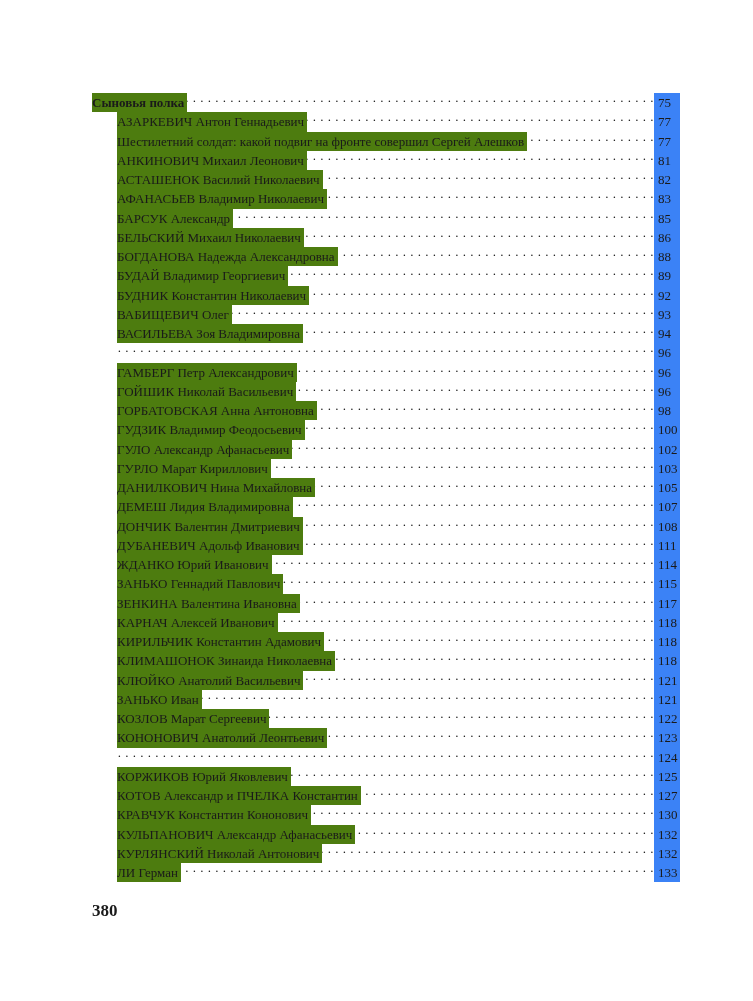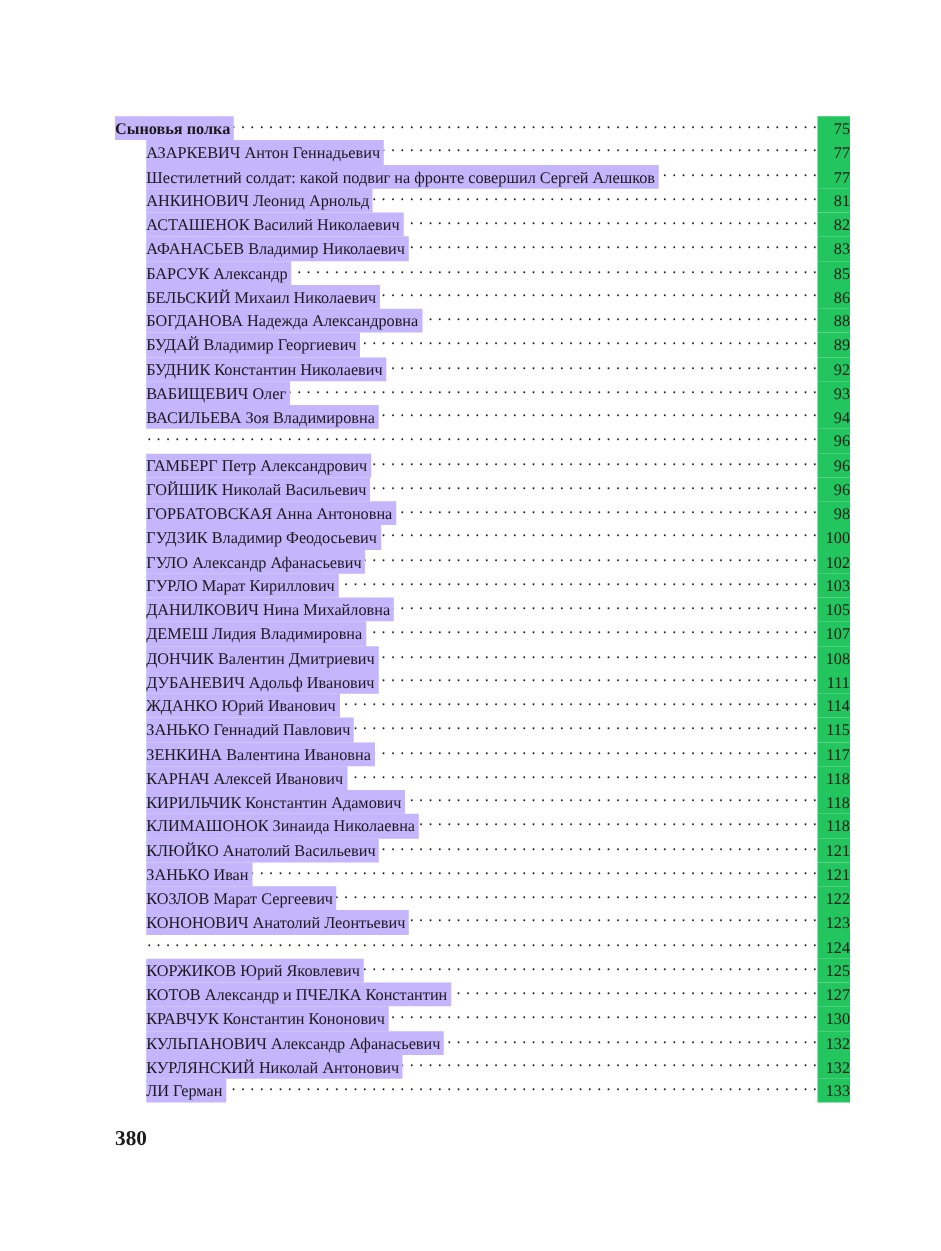--- a/index.html
+++ b/index.html
@@ -2,27 +2,27 @@
 <html><head>
 <meta charset="utf-8">
 <style>
   html, body { margin: 0; padding: 0; background: #ffffff; }
   body { width: 753px; height: 1001px; position: relative; overflow: hidden;
          font-family: "Liberation Serif", "DejaVu Serif", serif; color: #1a1a1a; }
   .toc { position: absolute; left: 92px; top: 88px; width: 588px; }
   .row { display: flex; align-items: baseline; height: 19.25px; font-size: 13px; line-height: 19.25px; white-space: nowrap; }
   .row.section { font-weight: bold; }
   .row.entry { padding-left: 25px; }
-  .row .title { flex: 0 0 auto; padding-right: 3px; background: #c4b5fd; }
+  .row .title { flex: 0 0 auto; padding-right: 3px; background: #4d7c0f; }
   .row .leader { flex: 1 1 auto; overflow: hidden; position: relative; height: 19px; }
   .row .leader::before {
     content: ". . . . . . . . . . . . . . . . . . . . . . . . . . . . . . . . . . . . . . . . . . . . . . . . . . . . . . . . . . . . . . . . . . . . . . . . . . . . . . . . . . . . . . . . . . . . . . . . . . . . . . . . . . . . . . . . . . . . . . . . .";
     position: absolute; right: 0; top: 0; font-weight: normal; letter-spacing: 0.5px; white-space: nowrap;
   }
-  .row .page { flex: 0 0 auto; text-align: right; min-width: 22px; padding-left: 4px; background: #22c55e; font-weight: normal; }
+  .row .page { flex: 0 0 auto; text-align: left; min-width: 22px; padding-left: 4px; background: #3b82f6; font-weight: normal; }
   .folio { position: absolute; left: 92px; top: 901px; font-size: 17px; font-weight: bold; }
 </style>
 </head>
 <body>
 
 <div class="toc">
   <div class="row section">
     <span class="title">Сыновья полка</span>
     <span class="leader"></span>
     <span class="page">75</span>
@@ -32,21 +32,21 @@
         <span class="title">АЗАРКЕВИЧ Антон Геннадьевич</span>
         <span class="leader"></span>
         <span class="page">77</span>
       </div>
       <div class="row entry">
         <span class="title">Шестилетний солдат: какой подвиг на фронте совершил Сергей Алешков</span>
         <span class="leader"></span>
         <span class="page">77</span>
       </div>
       <div class="row entry">
-        <span class="title">АНКИНОВИЧ Леонид Арнольд</span>
+        <span class="title">АНКИНОВИЧ Михаил Леонович</span>
         <span class="leader"></span>
         <span class="page">81</span>
       </div>
       <div class="row entry">
         <span class="title">АСТАШЕНОК Василий Николаевич</span>
         <span class="leader"></span>
         <span class="page">82</span>
       </div>
       <div class="row entry">
         <span class="title">АФАНАСЬЕВ Владимир Николаевич</span>

